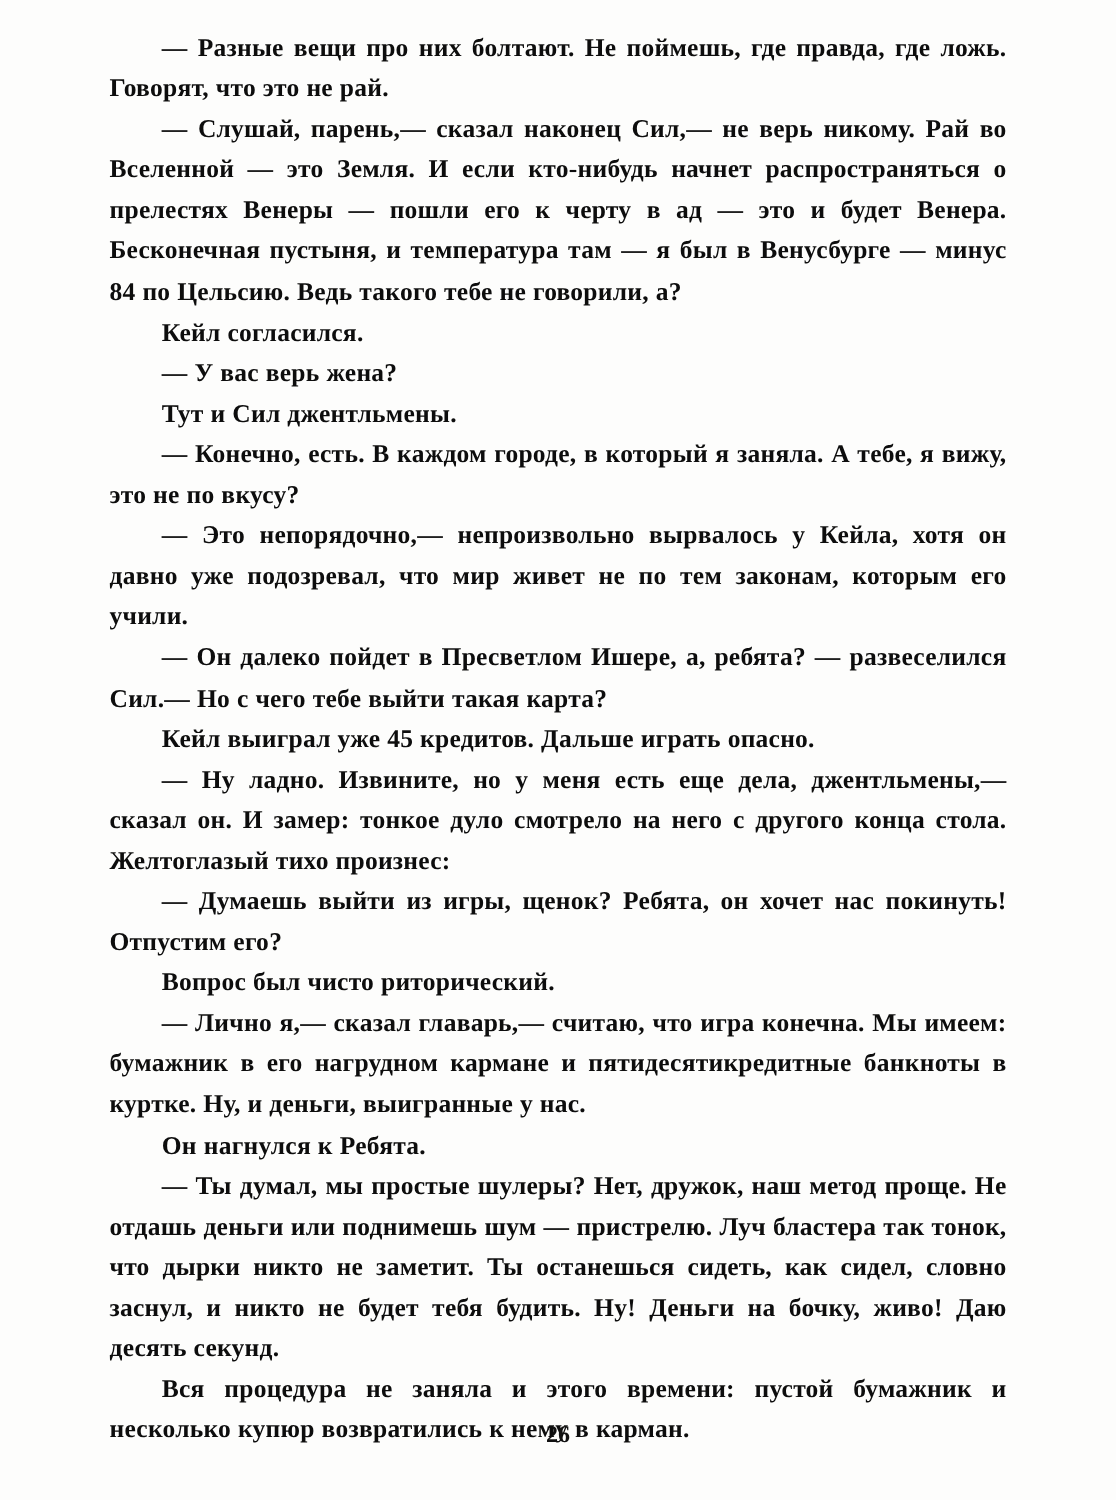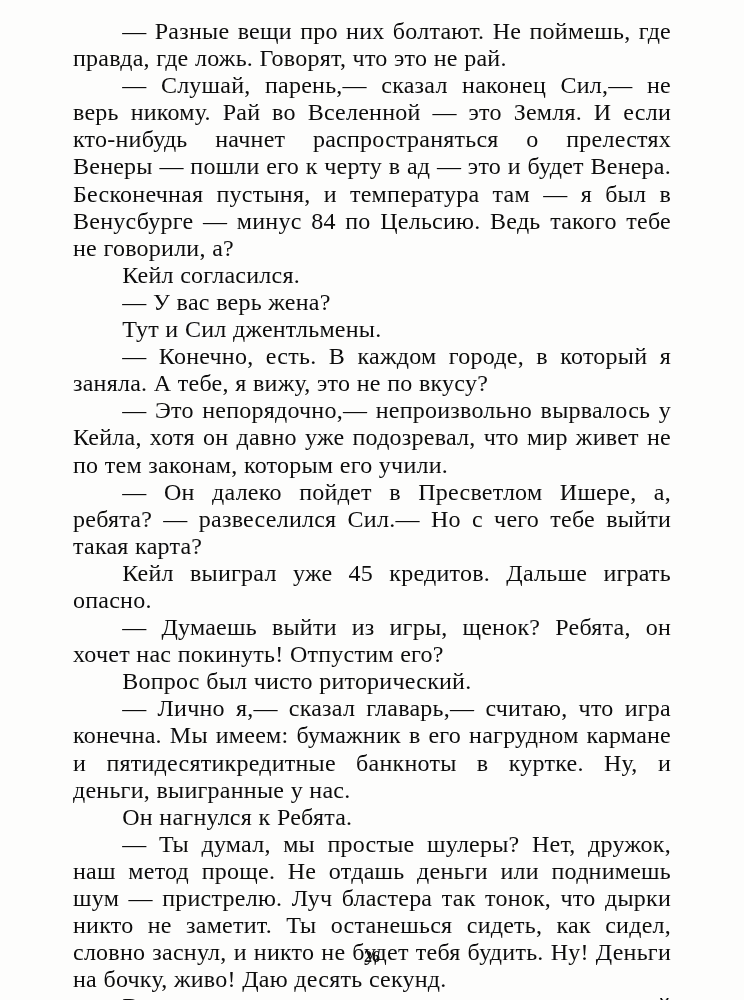--- a/index.html
+++ b/index.html
@@ -26,23 +26,23 @@
   .text-block {
     position: absolute;
     left: 73px;
     top: 18px;
     width: 598px;
   }
 
   p.para {
     margin: 0;
     padding: 0;
-    font-size: 24px;
+    font-size: 17px;
     line-height: 27.1px;
-    font-weight: 400;
+    font-weight: 700;
     color: #0d0d0d;
     text-align: justify;
     text-indent: 2.05em;
     -webkit-font-smoothing: none;
     letter-spacing: 0.01em;
     word-spacing: 0.01em;
     hyphens: none;
   }
 
   
@@ -67,20 +67,21 @@
   <div class="text-block">
       <p class="para">— Разные вещи про них болтают. Не поймешь, где правда, где ложь. Говорят, что это не рай.</p>
       <p class="para">— Слушай, парень,— сказал наконец Сил,— не верь никому. Рай во Вселенной — это Земля. И если кто-нибудь начнет распространяться о прелестях Венеры — пошли его к черту в ад — это и будет Венера. Бесконечная пустыня, и температура там — я был в Венусбурге — минус 84 по Цельсию. Ведь такого тебе не говорили, а?</p>
       <p class="para">Кейл согласился.</p>
       <p class="para">— У вас верь жена?</p>
       <p class="para">Тут и Сил джентльмены.</p>
       <p class="para">— Конечно, есть. В каждом городе, в который я заняла. А тебе, я вижу, это не по вкусу?</p>
       <p class="para">— Это непорядочно,— непроизвольно вырвалось у Кейла, хотя он давно уже подозревал, что мир живет не по тем законам, которым его учили.</p>
       <p class="para">— Он далеко пойдет в Пресветлом Ишере, а, ребята? — развеселился Сил.— Но с чего тебе выйти такая карта?</p>
       <p class="para">Кейл выиграл уже 45 кредитов. Дальше играть опасно.</p>
+      <p class="para">— Ну ладно. Извините, но у меня есть еще дела, джентльмены,— сказал он. И замер: тонкое дуло смотрело на него с другого конца стола. Желтоглазый тихо произнес:</p>
       <p class="para">— Думаешь выйти из игры, щенок? Ребята, он хочет нас покинуть! Отпустим его?</p>
       <p class="para">Вопрос был чисто риторический.</p>
       <p class="para">— Лично я,— сказал главарь,— считаю, что игра конечна. Мы имеем: бумажник в его нагрудном кармане и пятидесятикредитные банкноты в куртке. Ну, и деньги, выигранные у нас.</p>
       <p class="para">Он нагнулся к Ребята.</p>
       <p class="para">— Ты думал, мы простые шулеры? Нет, дружок, наш метод проще. Не отдашь деньги или поднимешь шум — пристрелю. Луч бластера так тонок, что дырки никто не заметит. Ты останешься сидеть, как сидел, словно заснул, и никто не будет тебя будить. Ну! Деньги на бочку, живо! Даю десять секунд.</p>
       <p class="para">Вся процедура не заняла и этого времени: пустой бумажник и несколько купюр возвратились к нему в карман.</p>
     </div>
 
   <div class="folio">26</div>
 

